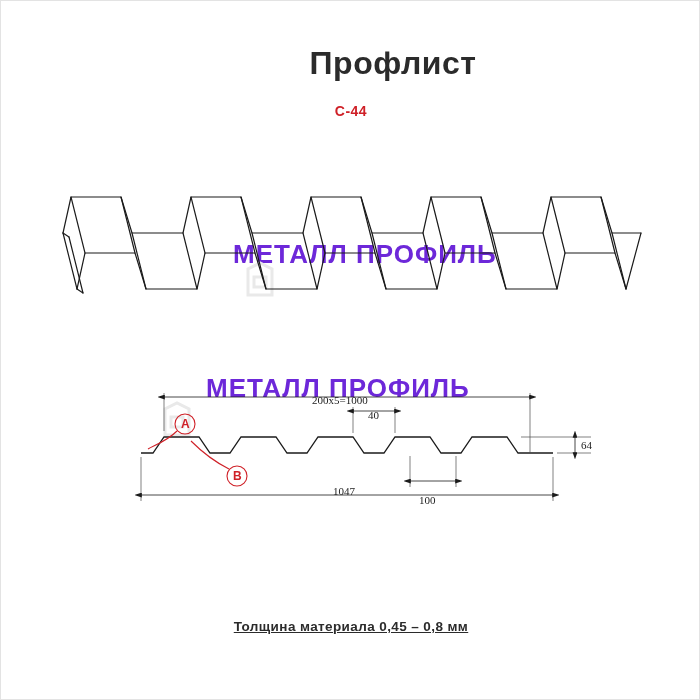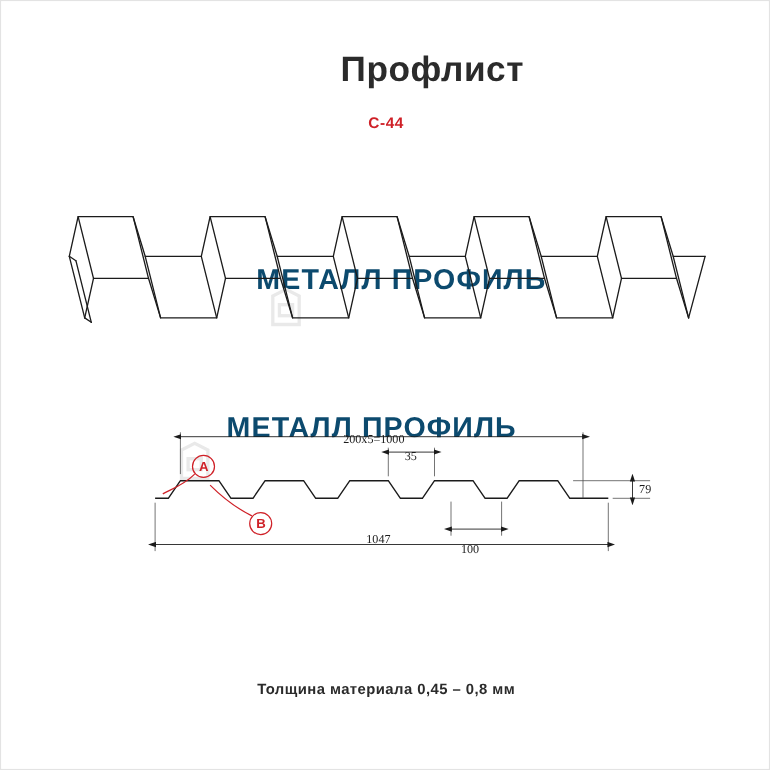--- a/index.html
+++ b/index.html
@@ -46,29 +46,30 @@
   .footnote {
     position: absolute;
     top: 618px;
     left: 0;
     width: 700px;
     text-align: center;
     font-size: 13.5px;
     font-weight: bold;
     color: #2b2b2b;
     letter-spacing: 0.4px;
+    text-decoration: underline;
   }
   .svg-layer {
     position: absolute;
     left: 0;
     top: 0;
   }
   .wm {
     position: absolute;
-    color: #0c4a6e;
+    color: #6d28d9;
     font-weight: bold;
     font-size: 26px;
     letter-spacing: 1px;
     white-space: nowrap;
     user-select: none;
     text-align: center;
   }
   .wm-1 { left: 232px; top: 238px; }
   .wm-2 { left: 205px; top: 372px; }
   .wm-logo {
@@ -216,23 +217,23 @@
 
     <g stroke="#cf2027" stroke-width="1.1" fill="none">
       <circle cx="184" cy="423" r="10"></circle>
       <circle cx="236" cy="475" r="10"></circle>
       <path d="M176 430 C166 440 154 444 147 448"></path>
       <path d="M228 468 C212 460 200 450 190 440"></path>
     </g>
   </svg>
 
   <div class="dim-label" style="left:311px; top:393px;">200х5=1000</div>
-  <div class="dim-label" style="left:367px; top:408px;">35</div>
+  <div class="dim-label" style="left:367px; top:408px;">40</div>
   <div class="dim-label" style="left:418px; top:493px;">100</div>
   <div class="dim-label" style="left:332px; top:484px;text-align:right;">1047</div>
-  <div class="dim-label" style="left:580px; top:438px;">79</div>
+  <div class="dim-label" style="left:580px; top:438px;">64</div>
 
   <div class="callout-label" style="left:180px; top:416px;">A</div>
   <div class="callout-label" style="left:232px; top:468px;">B</div>
 
   <div class="footnote">Толщина материала 0,45 – 0,8 мм</div>
 
 </div>
 
 </body></html>

